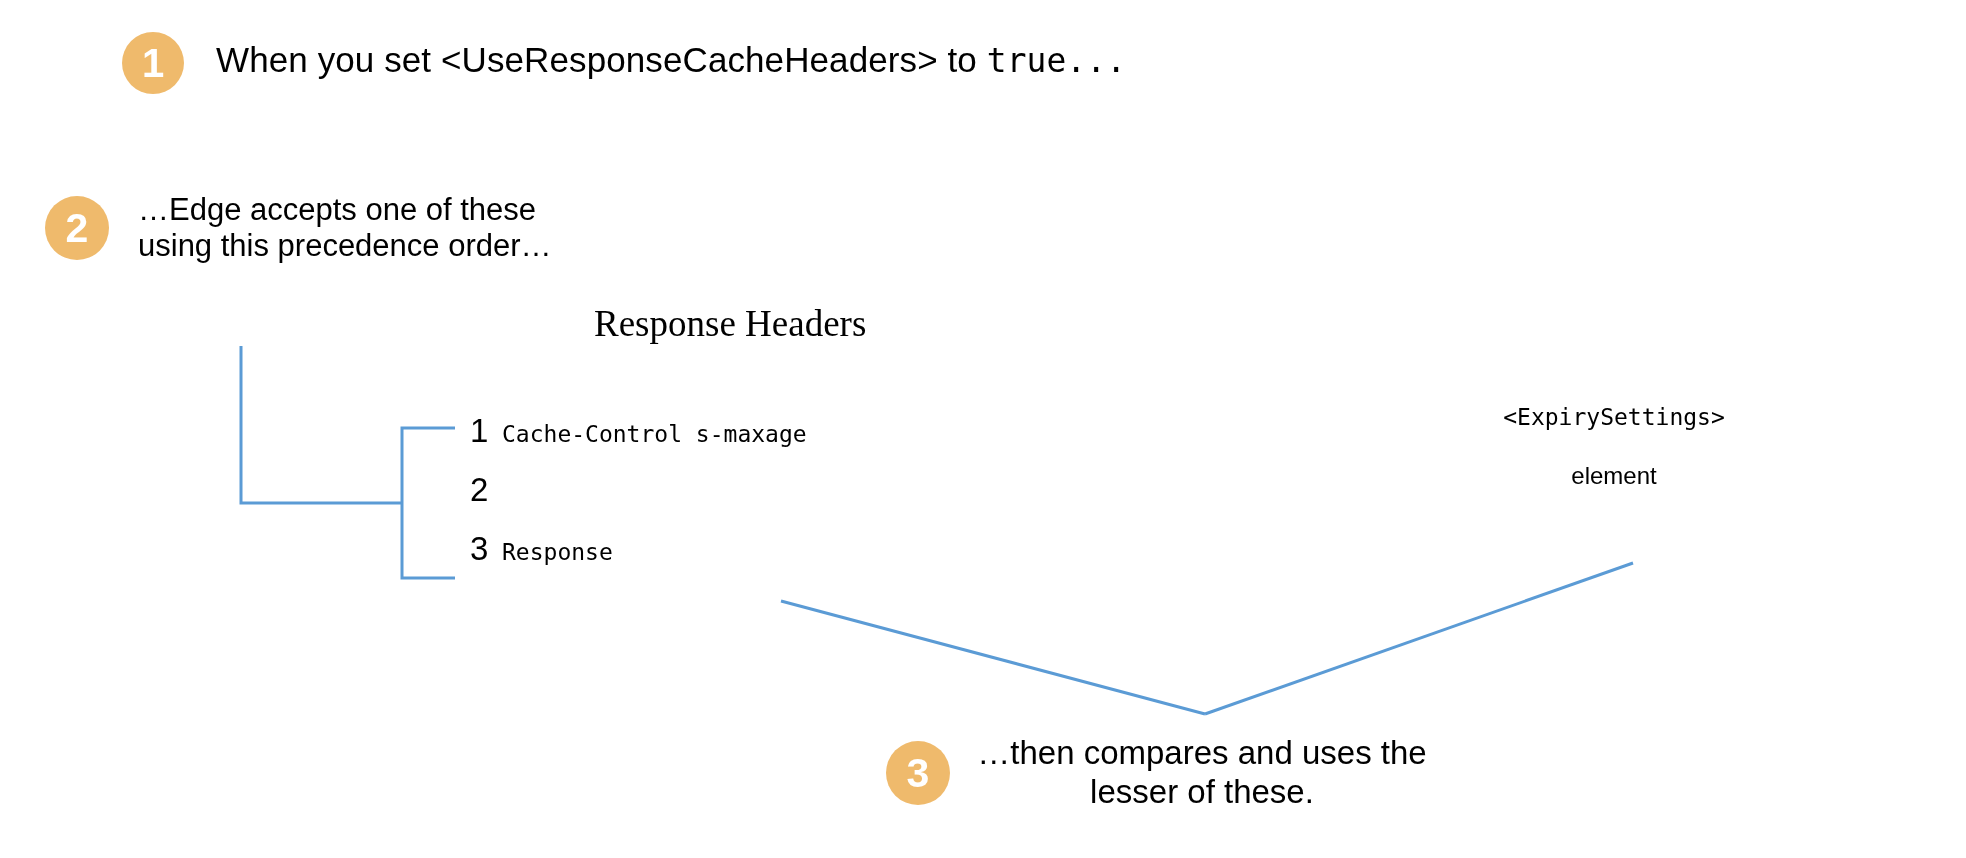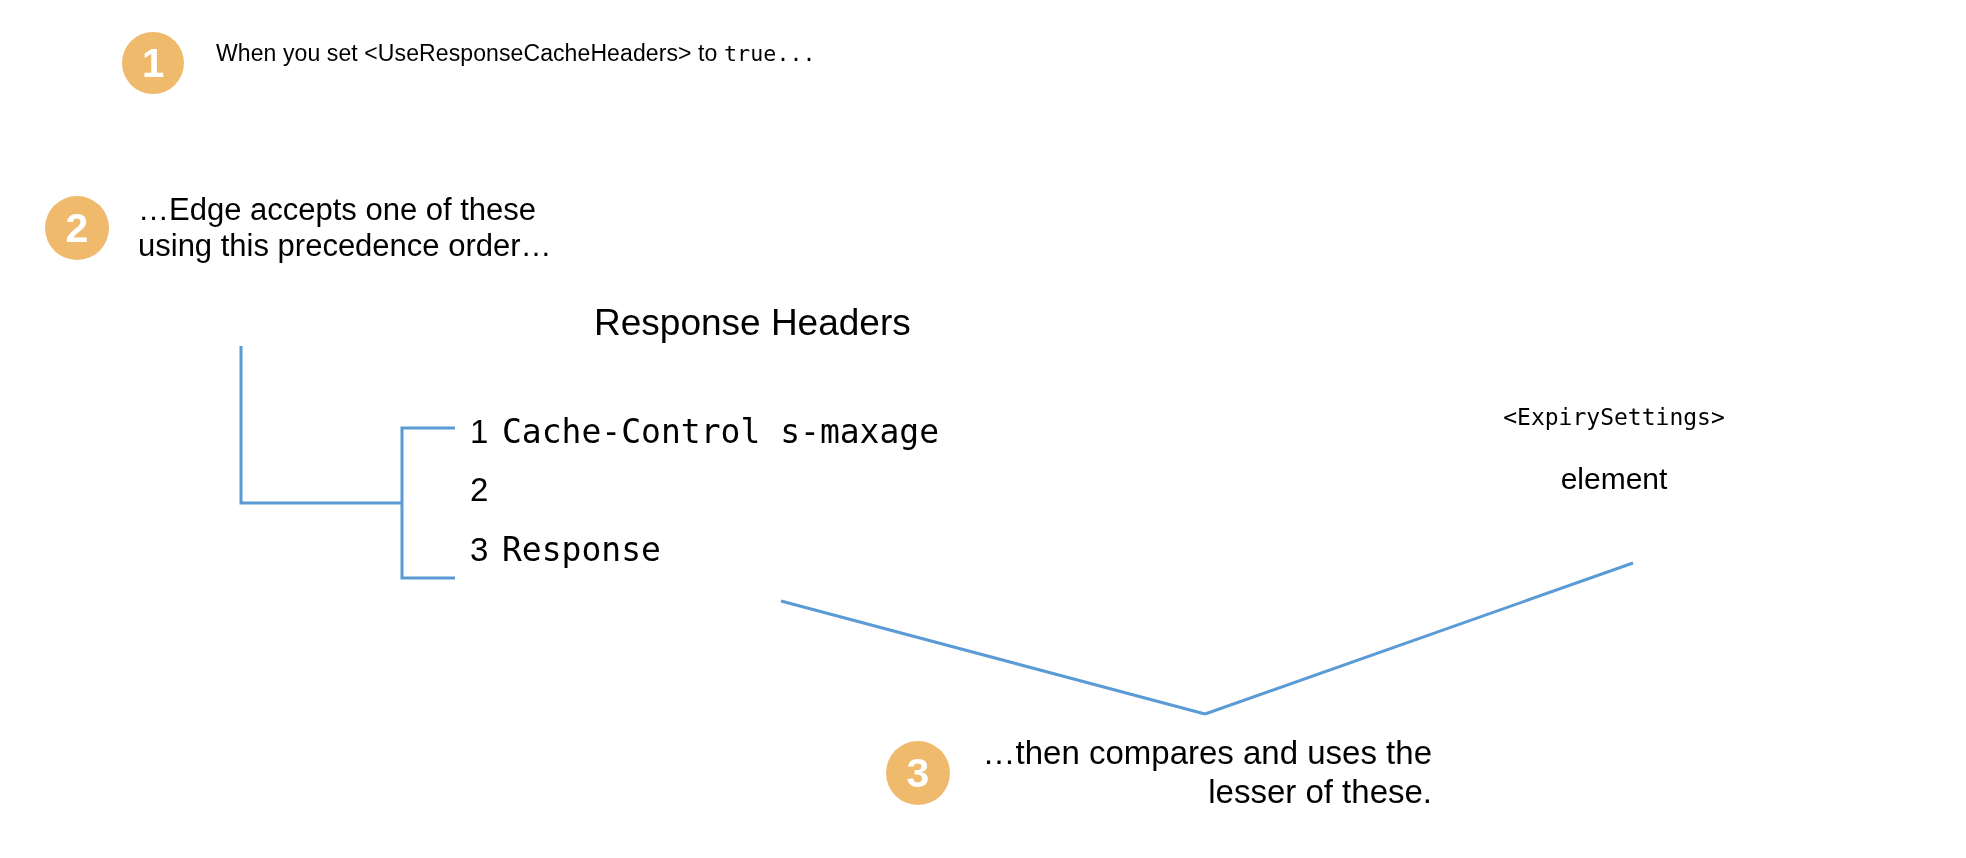--- a/index.html
+++ b/index.html
@@ -50,21 +50,21 @@
   }
   .badge-3 {
     left: 886px; top: 741px;
     width: 64px; height: 64px;
     font-size: 41px;
   }
   .step1-text {
     position: absolute;
     left: 216px;
     top: 40px;
-    font-size: 23px;
+    font-size: 35px;
     white-space: nowrap;
     letter-spacing: 0.1px;
     text-align: right;
   }
   .mono {
     font-family: "DejaVu Sans Mono", "Liberation Mono", monospace;
     font-size: 0.94em;
   }
   .step2-text {
     position: absolute;
@@ -75,20 +75,21 @@
     width: 480px;
   }
   .col-title {
     position: absolute;
     font-size: 37px;
     white-space: nowrap;
   }
   .title-response {
     left: 594px;
     top: 302px;
+    font-family: Liberation Serif, serif;
   }
   .title-policy {
     left: 1424px;
     top: 302px;
   }
   .hdr-list {
     position: absolute;
     left: 470px;
     top: 412px;
   }
@@ -98,48 +99,48 @@
     height: 59px;
   }
   .hdr-num {
     font-family: "Liberation Sans", sans-serif;
     font-size: 33px;
     width: 32px;
     text-align: left;
   }
   .hdr-name {
     font-family: "DejaVu Sans Mono", "Liberation Mono", monospace;
-    font-size: 33px;
+    font-size: 23px;
     white-space: pre;
   }
   .policy-value {
     position: absolute;
     left: 1424px;
     top: 404px;
     width: 380px;
     text-align: center;
     font-family: "DejaVu Sans Mono", "Liberation Mono", monospace;
     font-size: 23px;
     white-space: nowrap;
   }
   .policy-sub {
     position: absolute;
     left: 1424px;
     top: 462px;
     width: 380px;
     text-align: center;
     font-family: "Liberation Sans", sans-serif;
-    font-size: 30px;
+    font-size: 24px;
   }
   .step3-text {
     position: absolute;
     left: 972px;
     top: 734px;
     width: 460px;
-    text-align: right;
+    text-align: center;
     font-size: 33px;
     line-height: 1.18;
   }
 </style>
 </head>
 <body>
 
 <div id="canvas">
 
   <svg class="svg-layer" viewBox="0 0 1966 858" width="1966" height="858">

